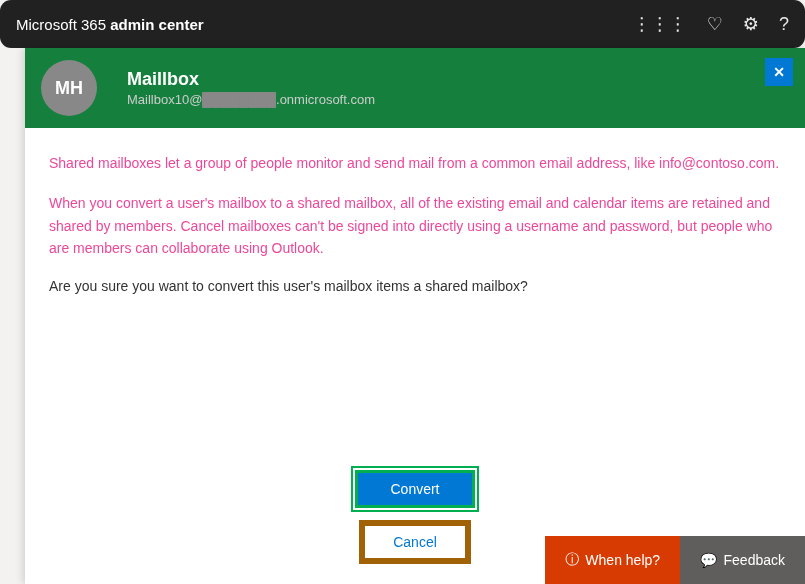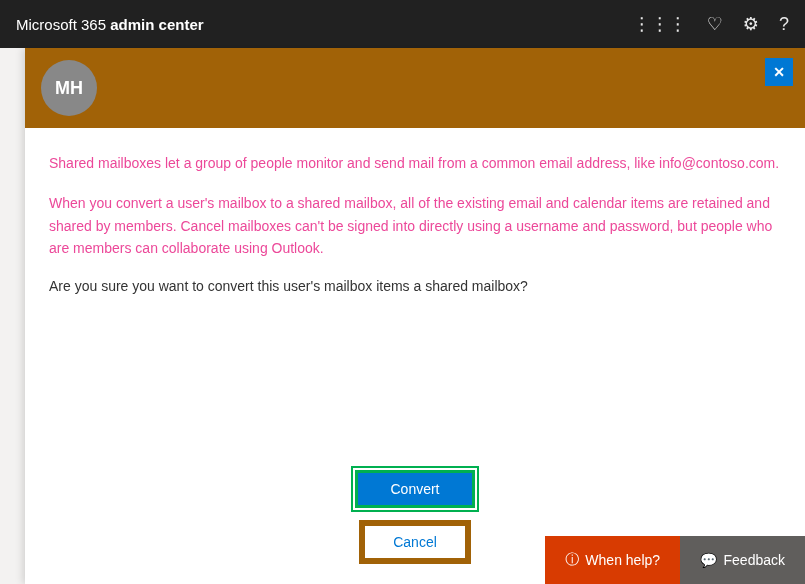--- a/index.html
+++ b/index.html
@@ -15,20 +15,21 @@
     
     .top-bar {
       background: #1a1a2e;
       background: #1b1b2e;
       background: #212121;
       height: 48px;
       display: flex;
       align-items: center;
       padding: 0 16px;
       color: white;
+      border-radius: 11px;
     }
     .top-bar-title {
       font-size: 15px;
       color: white;
       flex: 1;
     }
     .top-bar-title span {
       font-weight: 600;
     }
     .top-bar-icons {
@@ -51,21 +52,21 @@
       right: 0;
       width: 780px;
       bottom: 0;
       display: flex;
       flex-direction: column;
       box-shadow: -2px 0 8px rgba(0,0,0,0.15);
     }
 
     
     .dialog-header {
-      background: #a16207;
+      background: #15803d;
       display: flex;
       align-items: center;
       padding: 12px 16px;
       position: relative;
       min-height: 80px;
       gap: 16px;
     }
     .avatar {
       width: 56px;
       height: 56px;
@@ -230,20 +231,26 @@
     <span class="top-bar-icon">?</span>
   </div>
 </div>
 
 <div class="dialog-container">
 
   <div class="dialog-header">
     <div class="avatar">
       <span>MH</span>
     </div>
+    <div class="header-info">
+      <div class="header-name">Maillbox</div>
+      <div class="header-email">
+        <span>Maillbox10@</span><span class="redacted">████████</span><span>.onmicrosoft.com</span>
+      </div>
+    </div>
     <button class="close-btn">✕</button>
   </div>
 
   <div class="dialog-body">
     <p class="dialog-text">Shared mailboxes let a group of people monitor and send mail from a common email address, like info@contoso.com.</p>
     <p class="dialog-text">When you convert a user's mailbox to a shared mailbox, all of the existing email and calendar items are retained and shared by members. Cancel mailboxes can't be signed into directly using a username and password, but people who are members can collaborate using Outlook.</p>
     <p class="dialog-question">Are you sure you want to convert this user's mailbox items a shared mailbox?</p>
   </div>
 
   <div class="dialog-footer">

